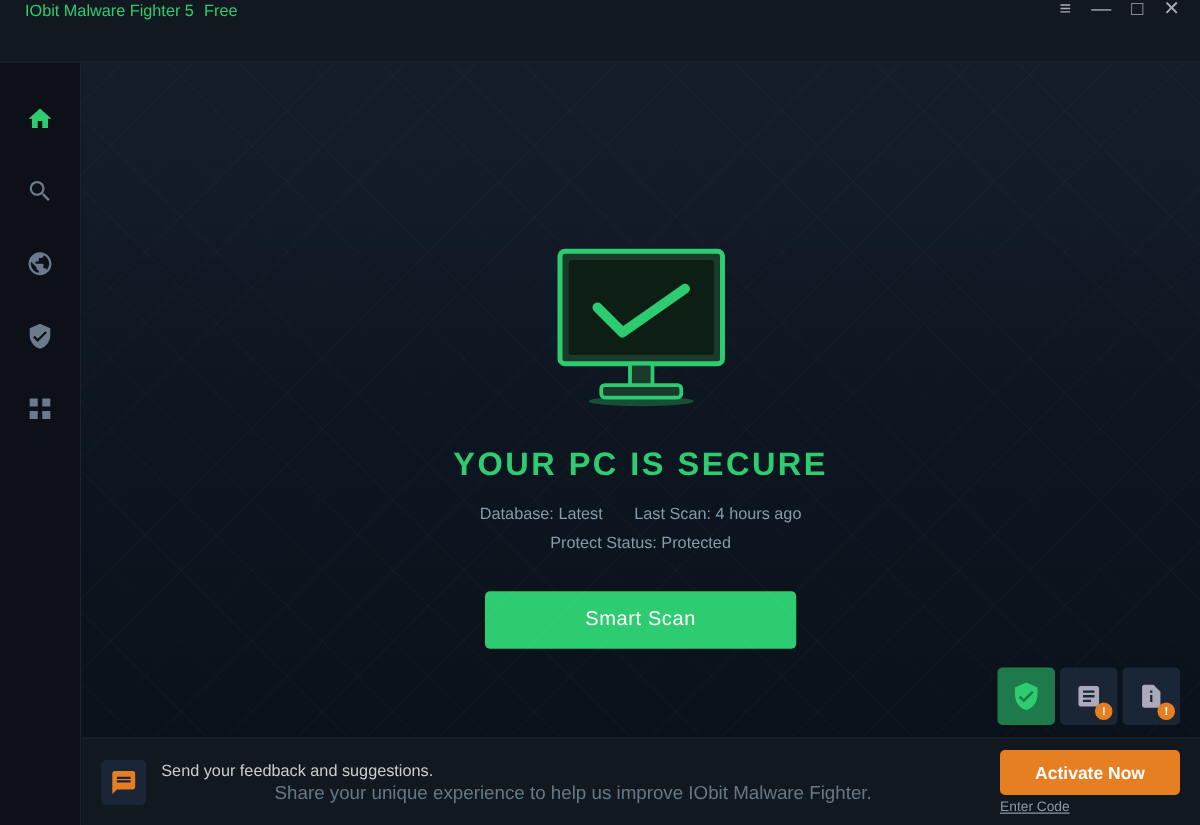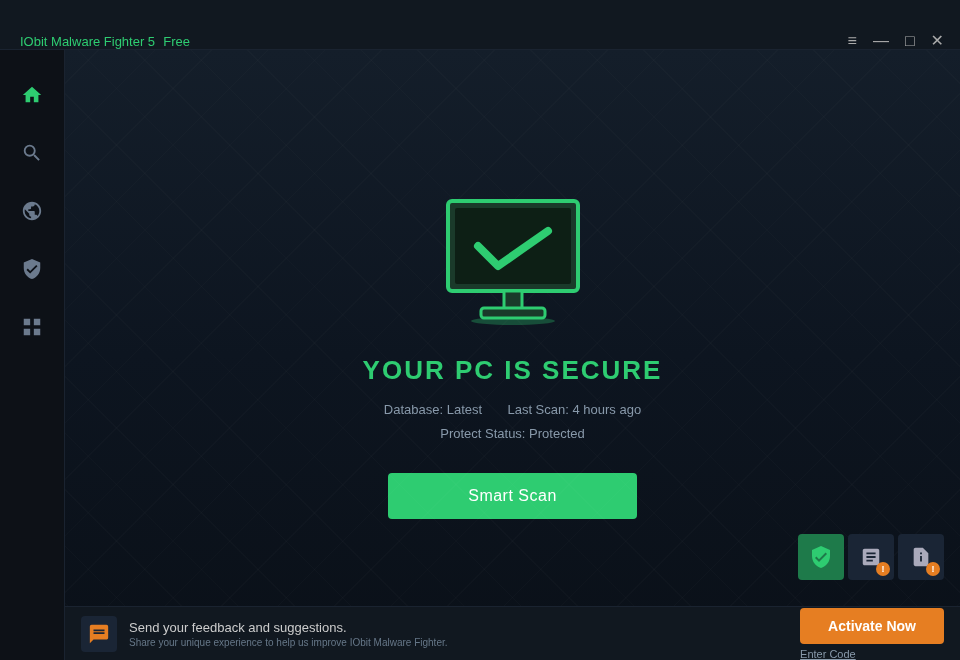--- a/index.html
+++ b/index.html
@@ -10,21 +10,21 @@
       font-family: 'Segoe UI', Arial, sans-serif;
       overflow: hidden;
       color: #fff;
     }
 
     
     .titlebar {
       background: #111820;
       height: 50px;
       display: flex;
-      align-items: flex-end;
+      align-items: flex-start;
       padding: 0 16px;
       border-bottom: 1px solid #1a2330;
       position: relative;
     }
     .titlebar-title {
       font-size: 15px;
       color: #ccc;
       font-weight: 400;
     }
     .titlebar-title span {
@@ -191,21 +191,21 @@
       color: #fff;
       font-weight: 700;
     }
 
     
     .footer-bar {
       position: absolute;
       bottom: 0;
       left: 0;
       right: 0;
-      height: 54px;
+      height: 70px;
       background: #111820;
       border-top: 1px solid #1a2330;
       display: flex;
       align-items: center;
       padding: 0 16px;
       gap: 12px;
     }
     .footer-feedback-icon {
       width: 36px;
       height: 36px;
@@ -220,23 +220,24 @@
     }
     .footer-text {
       flex: 1;
     }
     .footer-text-title {
       font-size: 13px;
       color: #ccc;
       font-weight: 500;
     }
     .footer-text-sub {
-      font-size: 10px;
+      font-size: 15px;
       color: #667788;
       margin-top: 2px;
+      text-align: center;
     }
     .footer-right {
       display: flex;
       flex-direction: column;
       align-items: flex-start;
       gap: 4px;
     }
     .activate-btn {
       background: #e67e22;
       color: #fff;

